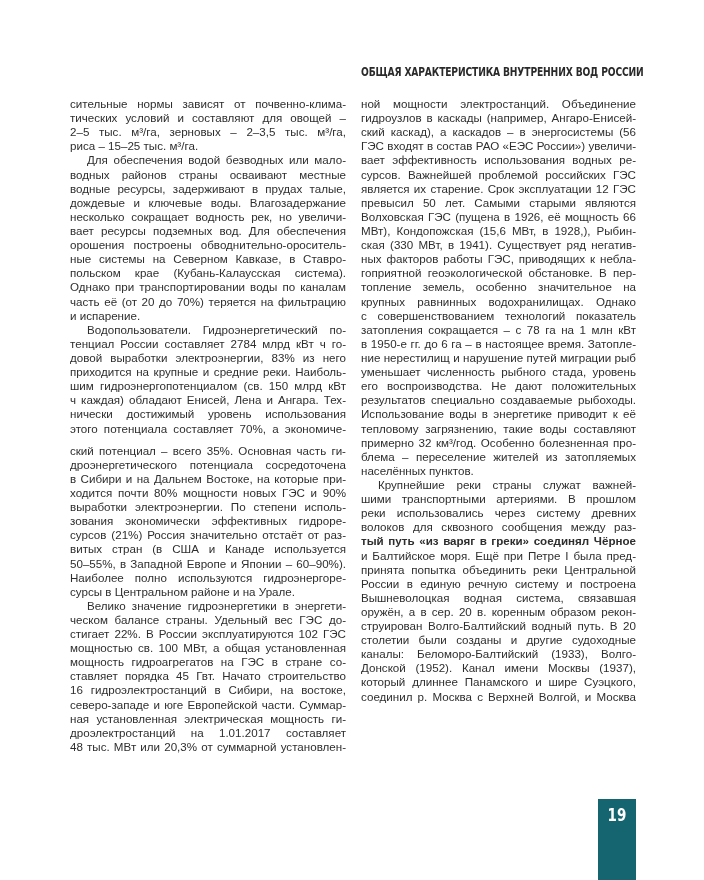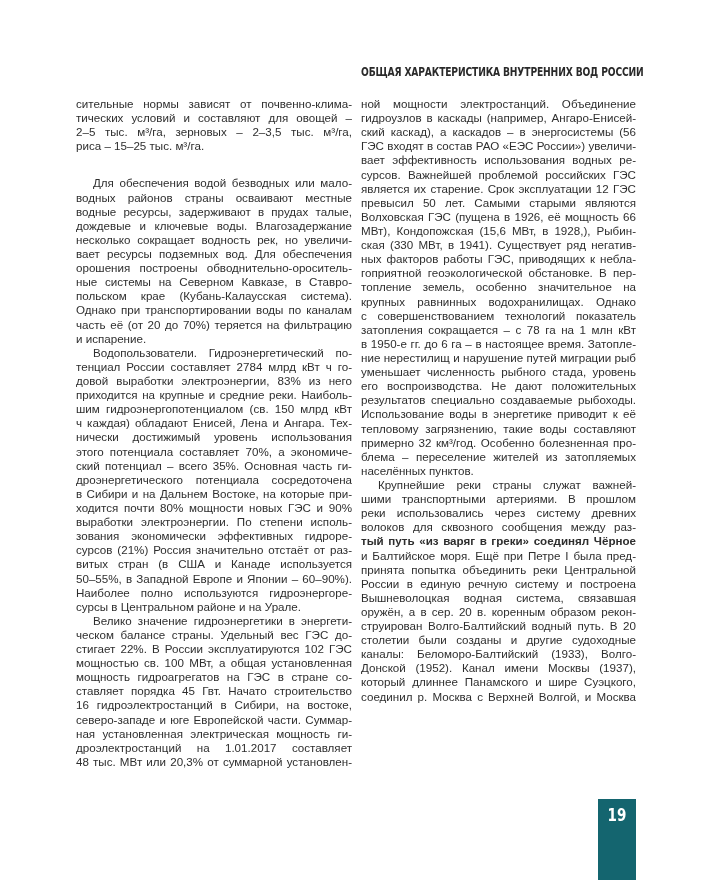--- a/index.html
+++ b/index.html
@@ -13,21 +13,21 @@
     position: absolute; left: 361px; top: 64px; width: 275px;
     font-family: "DejaVu Sans", "Liberation Sans", sans-serif;
     font-weight: bold; font-size: 12.4px; letter-spacing: -0.2px;
     color: #2a2a2a; white-space: nowrap;
     transform: scaleX(0.74); transform-origin: left top;
   }
   .col {
     position: absolute; top: 97px;
     font-size: 11.6px; line-height: 14.12px;
   }
-  .col.left { left: 76px; width: 276px; }
+  .col.left { left: 70px; width: 276px; }
   .col.right { left: 361px; width: 275px; }
   .line {
     display: block; white-space: nowrap; height: 14.12px;
     text-align: justify; text-align-last: justify;
   }
   .line.last { text-align-last: left; }
   .line.indent { padding-left: 17px; }
   .page-num {
     position: absolute; left: 598px; top: 799px; width: 38px; height: 81px;
     background: #14656f;
@@ -42,41 +42,41 @@
 </head>
 <body>
 
 <div class="header">ОБЩАЯ ХАРАКТЕРИСТИКА ВНУТРЕННИХ ВОД РОССИИ</div>
 
 <div class="col left" id="col-left">
     <span class="line" style="white-space: normal; overflow: hidden;">сительные нормы зависят от почвенно-клима-</span>
     <span class="line" style="white-space: normal; overflow: hidden;">тических условий и составляют для овощей –</span>
     <span class="line" style="white-space: normal; overflow: hidden;">2–5 тыс. м³/га, зерновых – 2–3,5 тыс. м³/га,</span>
     <span class="line last" style="white-space: nowrap;">риса – 15–25 тыс. м³/га.</span>
-    <span class="line indent" style="white-space: normal; overflow: hidden; margin-top: 23px;">Для обеспечения водой безводных или мало-</span>
+    <span class="line indent" style="white-space: normal; overflow: hidden;">Для обеспечения водой безводных или мало-</span>
     <span class="line" style="white-space: normal; overflow: hidden;">водных районов страны осваивают местные</span>
     <span class="line" style="white-space: normal; overflow: hidden;">водные ресурсы, задерживают в прудах талые,</span>
     <span class="line" style="white-space: normal; overflow: hidden;">дождевые и ключевые воды. Влагозадержание</span>
     <span class="line" style="white-space: normal; overflow: hidden;">несколько сокращает водность рек, но увеличи-</span>
     <span class="line" style="white-space: normal; overflow: hidden;">вает ресурсы подземных вод. Для обеспечения</span>
     <span class="line" style="white-space: normal; overflow: hidden;">орошения построены обводнительно-ороситель-</span>
     <span class="line" style="white-space: normal; overflow: hidden;">ные системы на Северном Кавказе, в Ставро-</span>
     <span class="line" style="white-space: normal; overflow: hidden;">польском крае (Кубань-Калаусская система).</span>
     <span class="line" style="white-space: normal; overflow: hidden;">Однако при транспортировании воды по каналам</span>
     <span class="line" style="white-space: normal; overflow: hidden;">часть её (от 20 до 70%) теряется на фильтрацию</span>
     <span class="line last" style="white-space: nowrap;">и испарение.</span>
     <span class="line indent" style="white-space: normal; overflow: hidden;">Водопользователи. Гидроэнергетический по-</span>
     <span class="line" style="white-space: normal; overflow: hidden;">тенциал России составляет 2784 млрд кВт ч го-</span>
     <span class="line" style="white-space: normal; overflow: hidden;">довой выработки электроэнергии, 83% из него</span>
     <span class="line" style="white-space: normal; overflow: hidden;">приходится на крупные и средние реки. Наиболь-</span>
     <span class="line" style="white-space: normal; overflow: hidden;">шим гидроэнергопотенциалом (св. 150 млрд кВт</span>
     <span class="line" style="white-space: normal; overflow: hidden;">ч каждая) обладают Енисей, Лена и Ангара. Тех-</span>
     <span class="line" style="white-space: normal; overflow: hidden;">нически достижимый уровень использования</span>
     <span class="line" style="white-space: normal; overflow: hidden;">этого потенциала составляет 70%, а экономиче-</span>
-    <span class="line" style="white-space: normal; overflow: hidden;">ский потенциал – всего 35%. Основная часть ги-</span>
+    <span class="line" style="white-space: normal; overflow: hidden; margin-top: 8px;">ский потенциал – всего 35%. Основная часть ги-</span>
     <span class="line" style="white-space: normal; overflow: hidden;">дроэнергетического потенциала сосредоточена</span>
     <span class="line" style="white-space: normal; overflow: hidden;">в Сибири и на Дальнем Востоке, на которые при-</span>
     <span class="line" style="white-space: normal; overflow: hidden;">ходится почти 80% мощности новых ГЭС и 90%</span>
     <span class="line" style="white-space: normal; overflow: hidden;">выработки электроэнергии. По степени исполь-</span>
     <span class="line" style="white-space: normal; overflow: hidden;">зования экономически эффективных гидроре-</span>
     <span class="line" style="white-space: normal; overflow: hidden;">сурсов (21%) Россия значительно отстаёт от раз-</span>
     <span class="line" style="white-space: normal; overflow: hidden;">витых стран (в США и Канаде используется</span>
     <span class="line" style="white-space: normal; overflow: hidden;">50–55%, в Западной Европе и Японии – 60–90%).</span>
     <span class="line" style="white-space: normal; overflow: hidden;">Наиболее полно используются гидроэнергоре-</span>
     <span class="line last" style="white-space: nowrap;">сурсы в Центральном районе и на Урале.</span>

